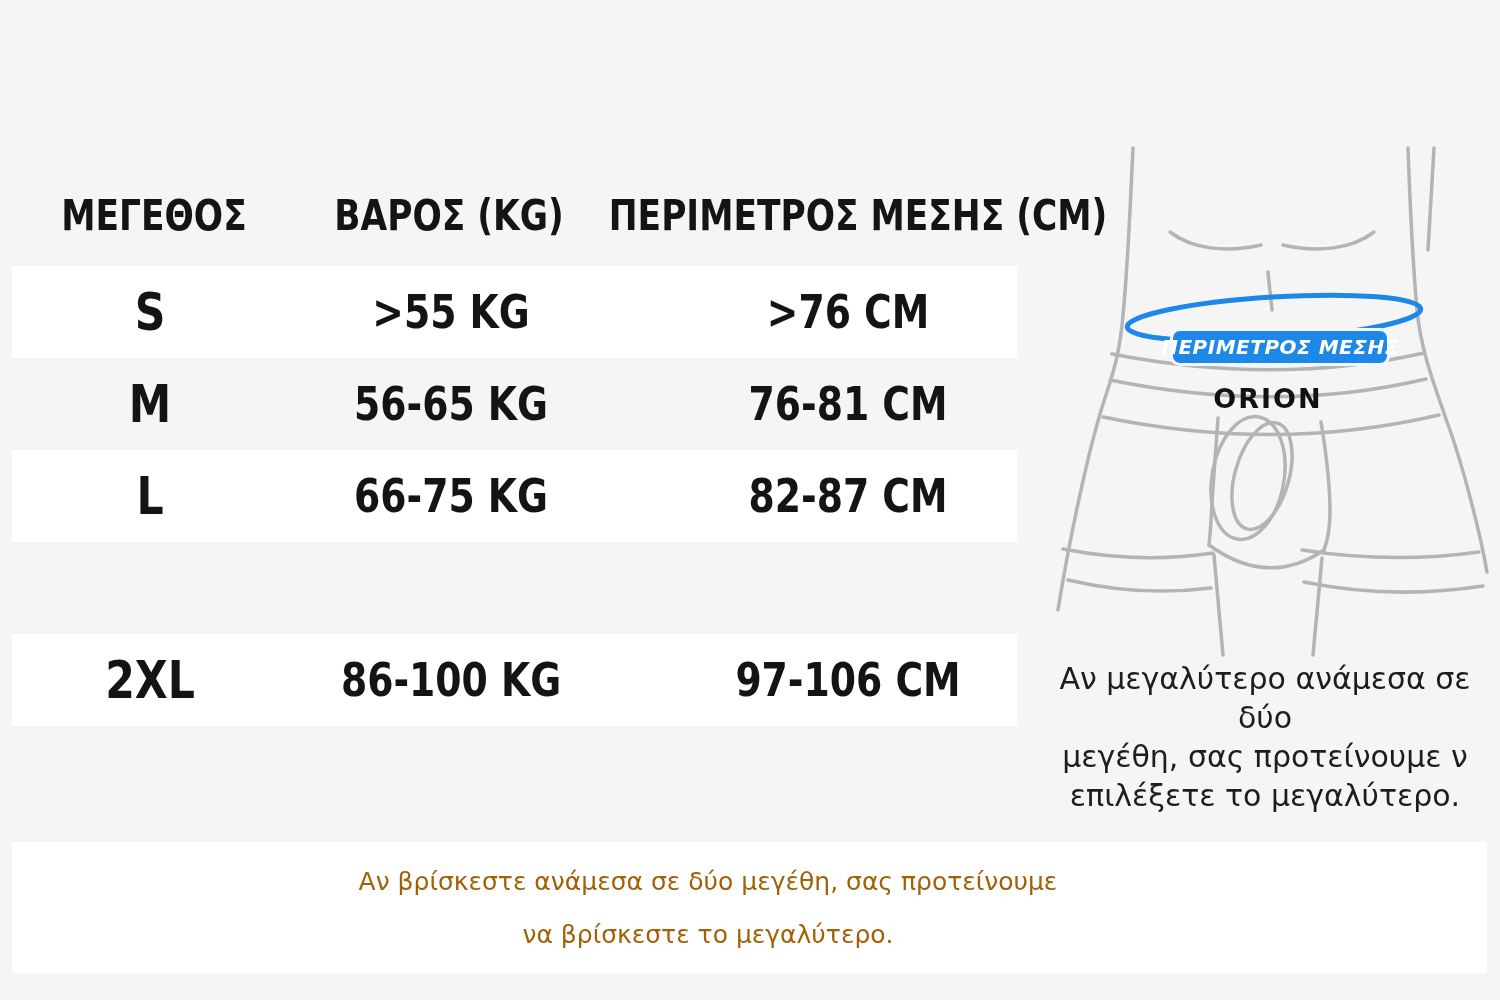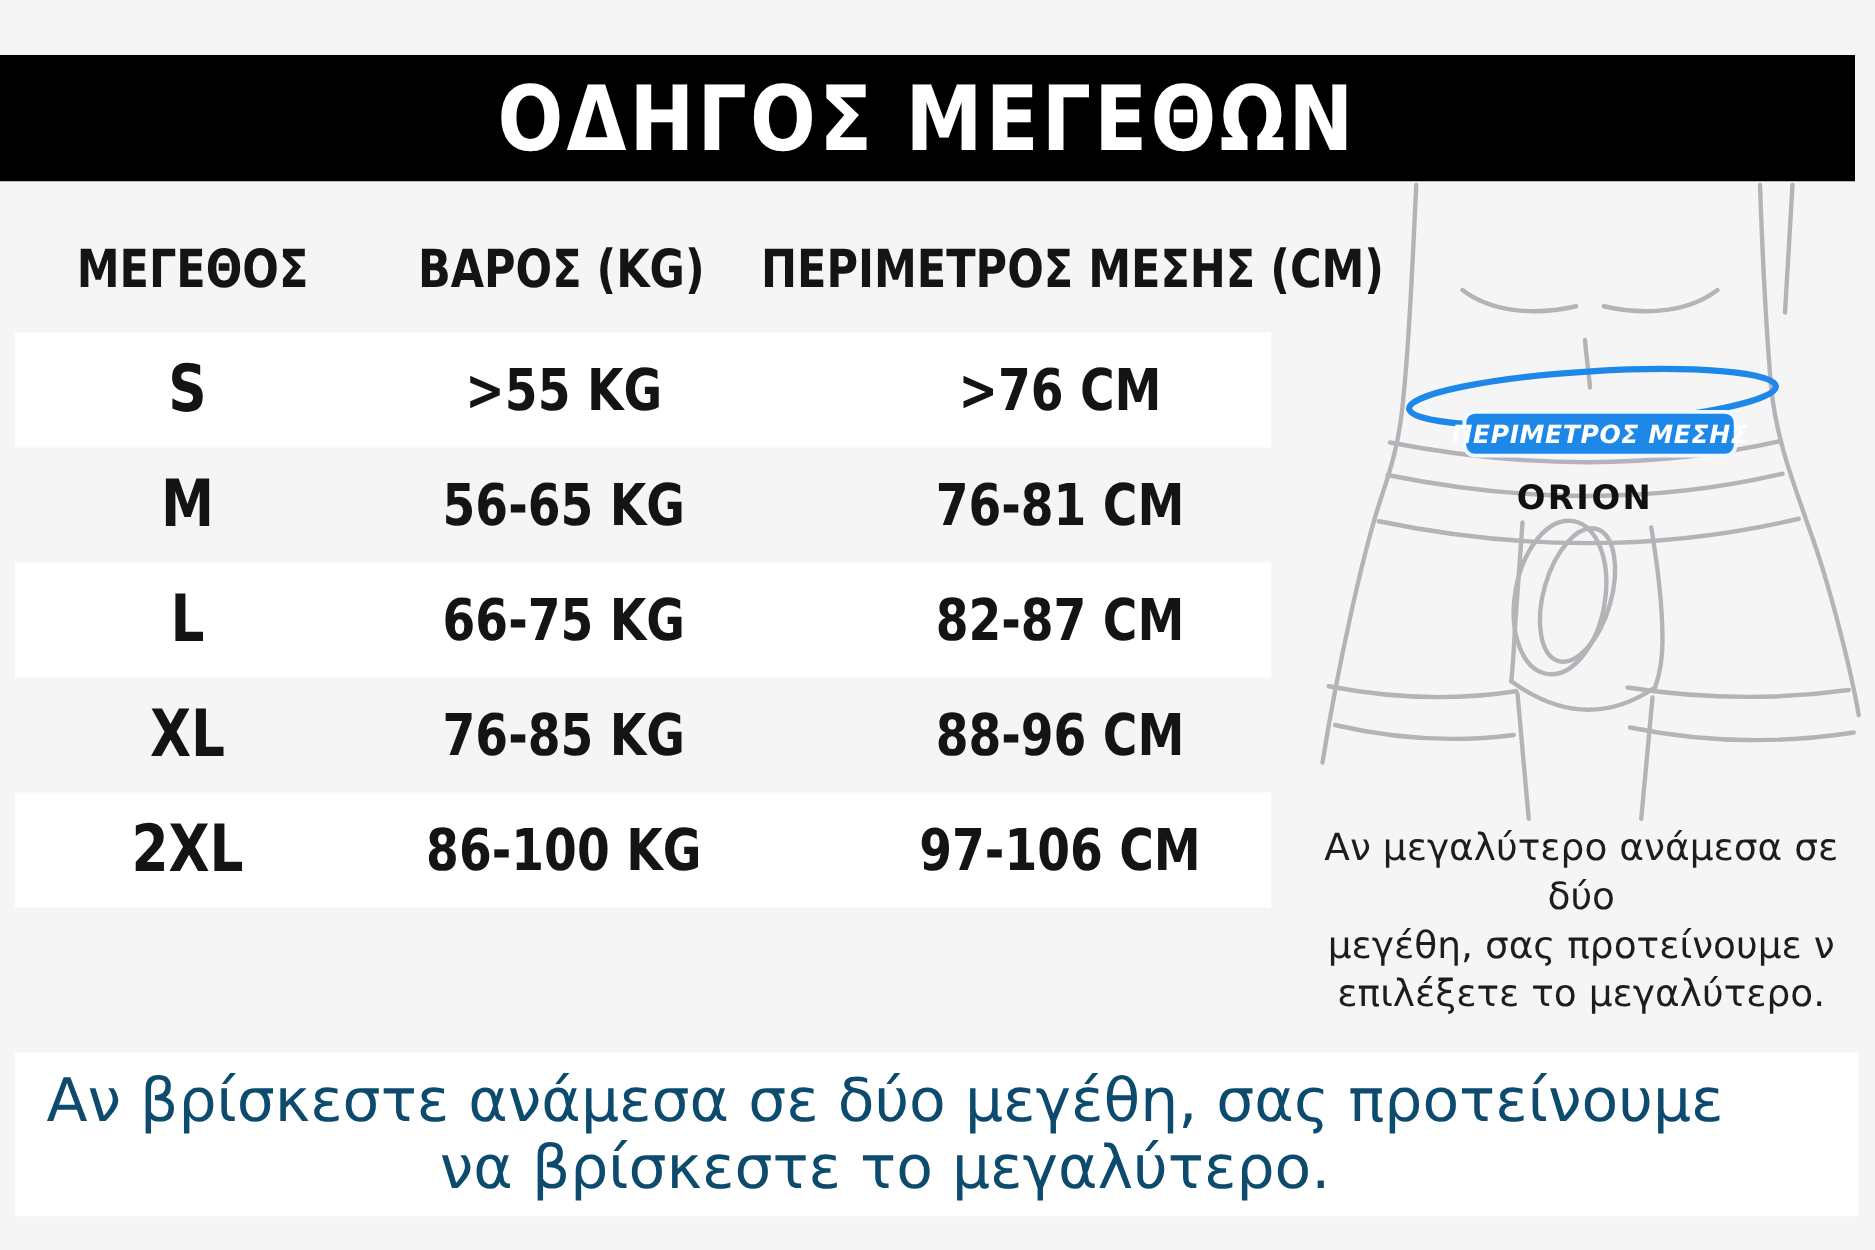--- a/index.html
+++ b/index.html
@@ -49,55 +49,47 @@
   .side-note{
     position:absolute;left:1040px;top:659px;width:450px;text-align:center;
     font-size:30px;line-height:39px;color:#1d1d1d;
   }
   
   .footer-band{
     position:absolute;left:12px;top:842px;width:1475px;height:131px;background:#ffffff;
   }
   .footer-note{
     position:absolute;left:0;top:13px;width:1392px;text-align:center;
-    font-size:48px;line-height:53px;color:#0c4a6e;
+    font-size:25px;line-height:53px;color:#a16207;
   }
 </style>
 <title>ΟΔΗΓΟΣ ΜΕΓΕΘΩΝ</title></head>
 <body>
 
 <div class="stage">
 
-  <div class="banner">
-    <div class="banner-title">ΟΔΗΓΟΣ ΜΕΓΕΘΩΝ</div>
-  </div>
 
   <div class="hcell" style="left:154px">ΜΕΓΕΘΟΣ</div>
   <div class="hcell" style="left:449px">ΒΑΡΟΣ (KG)</div>
   <div class="hcell" style="left:858px">ΠΕΡΙΜΕΤΡΟΣ ΜΕΣΗΣ (CM)</div>
 
   <div class="trow striped" style="top:266px">
     <span class="cell c1">S</span>
     <span class="cell c2">&gt;55 KG</span>
     <span class="cell c3">&gt;76 CM</span>
   </div>
   <div class="trow" style="top:358px">
     <span class="cell c1">M</span>
     <span class="cell c2">56-65 KG</span>
     <span class="cell c3">76-81 CM</span>
   </div>
   <div class="trow striped" style="top:450px">
     <span class="cell c1">L</span>
     <span class="cell c2">66-75 KG</span>
     <span class="cell c3">82-87 CM</span>
-  </div>
-  <div class="trow" style="top:542px">
-    <span class="cell c1">XL</span>
-    <span class="cell c2">76-85 KG</span>
-    <span class="cell c3">88-96 CM</span>
   </div>
   <div class="trow striped" style="top:634px">
     <span class="cell c1">2XL</span>
     <span class="cell c2">86-100 KG</span>
     <span class="cell c3">97-106 CM</span>
   </div>
 
   <svg class="fig-svg" width="470" height="520" viewBox="0 0 470 520">
     <g fill="none" stroke="#b4b4b8" stroke-width="3.5" stroke-linecap="round">
       <path d="M103,8 C100,70 98,125 93,175 C90,212 83,234 75,258 C60,303 40,395 28,470"></path>

